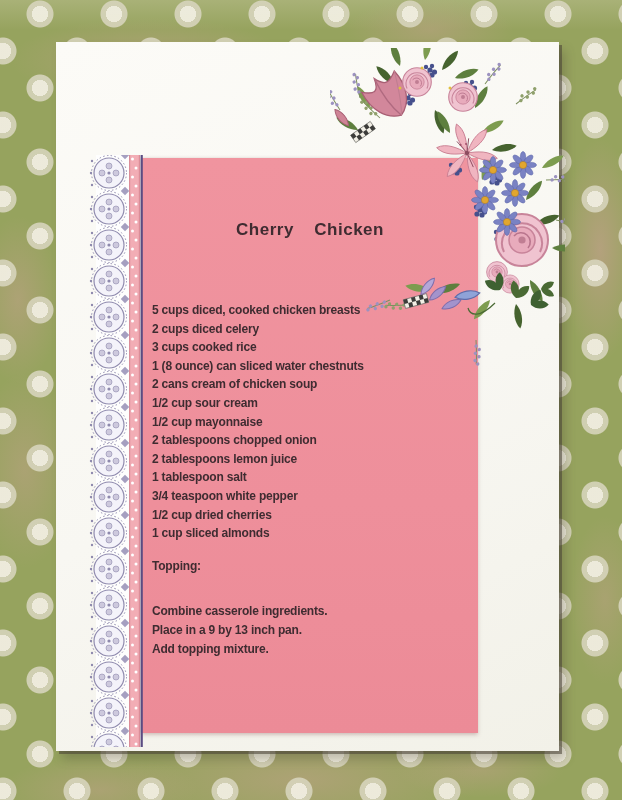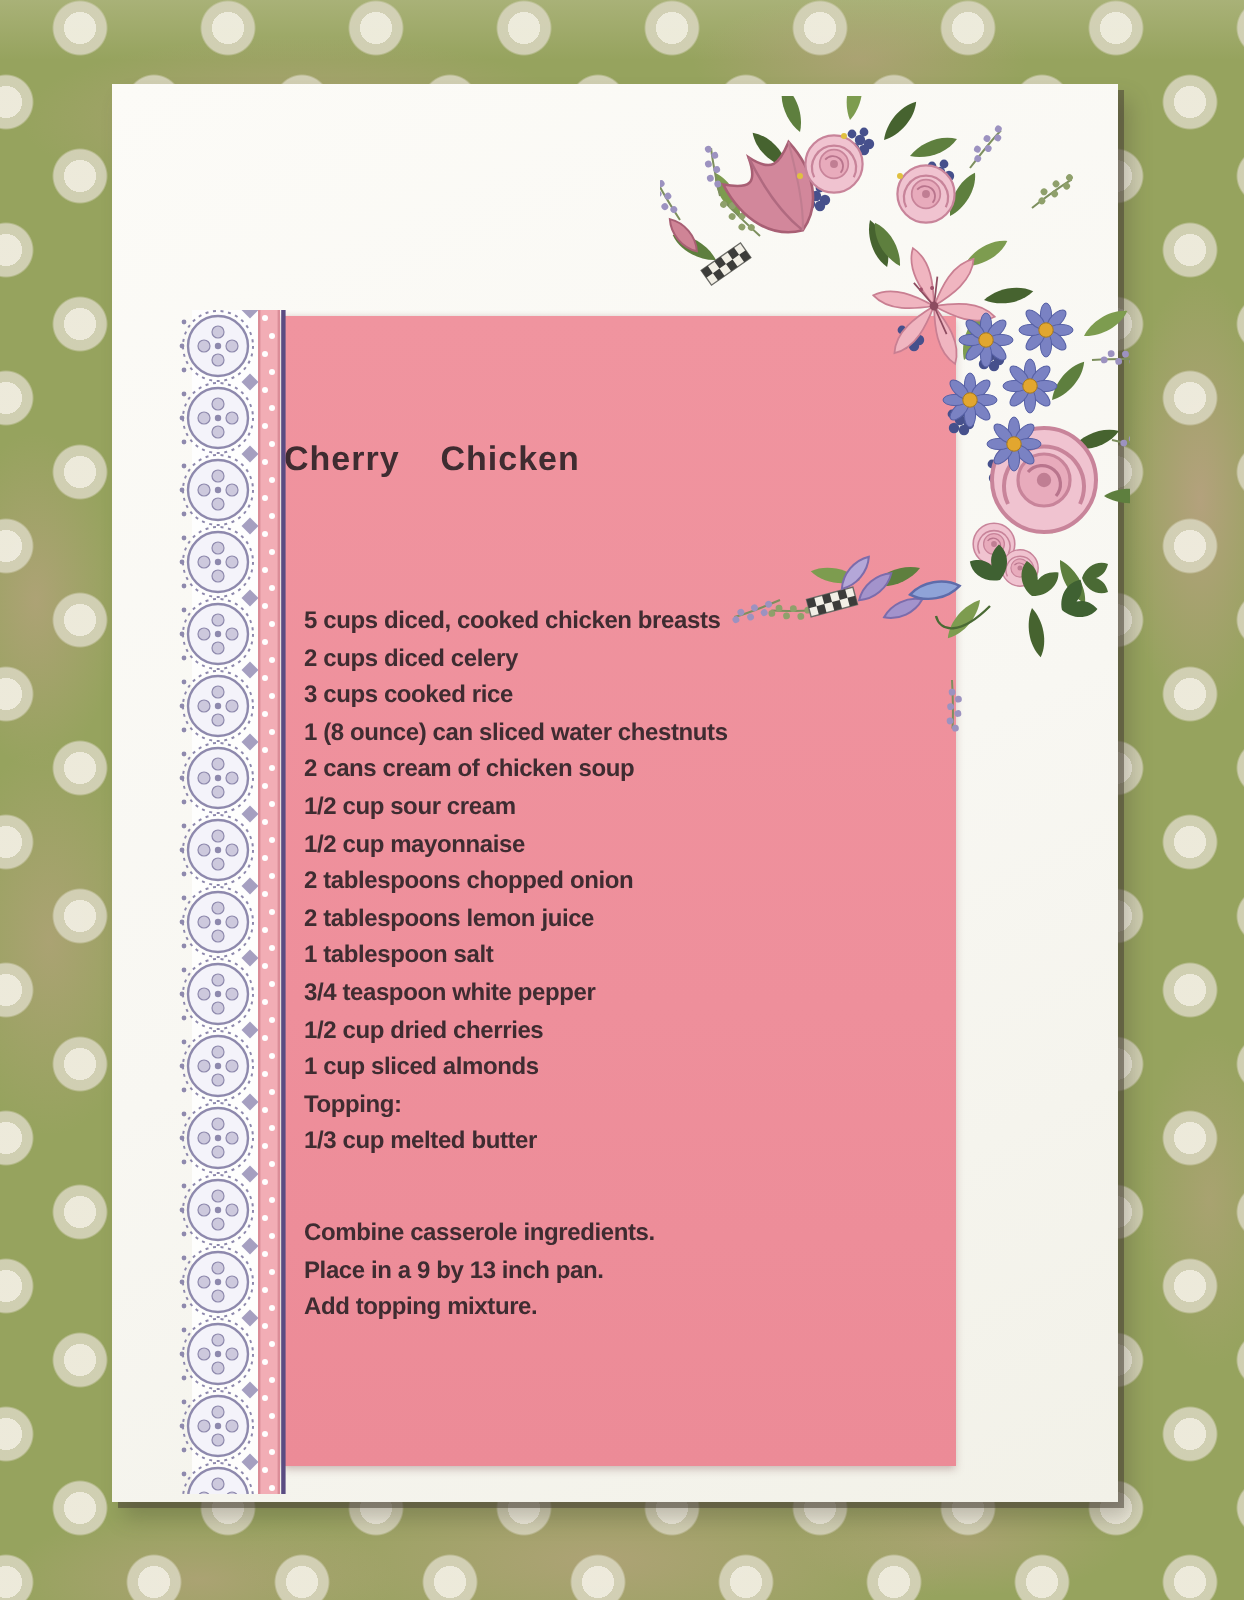--- a/index.html
+++ b/index.html
@@ -41,46 +41,46 @@
   
   .pink-paper{
     position:absolute;left:86px;top:116px;width:336px;height:575px;
     background:linear-gradient(180deg,#f0949f 0%,#ee8f9b 60%,#ec8b97 100%);
     box-shadow:0 2px 4px rgba(140,95,95,.30), -2px 0 3px rgba(140,95,95,.18);
     color:#3f2c31;
   }
   .lace{position:absolute;left:32px;top:113px;width:55px;height:592px;}
   .garland{position:absolute;left:274px;top:6px;width:235px;height:330px;}
 
-  .title{padding-top:14px;text-align:left;font-size:17px;font-weight:bold;
+  .title{padding-top:14px;text-align:center;font-size:17px;font-weight:bold;
          line-height:23px;letter-spacing:.5px;word-spacing:5px;white-space:pre;}
   .title span{display:block;}
   .list{margin:0;padding:0 0 0 10px;list-style:none;font-size:12px;font-weight:bold;
         line-height:18.6px;letter-spacing:-.2px;white-space:pre;}
   .ingredients{margin-top:14px;}
-  .topping-label{padding-left:10px;font-size:12px;font-weight:bold;
+  .topping-label{margin-top:14px;padding-left:10px;font-size:12px;font-weight:bold;
         line-height:18.6px;letter-spacing:-.2px;white-space:pre;}
   .instructions{margin-top:27px;}
 </style>
 </head>
 <body>
 
 <div class="scene">
   <div class="bg"></div>
   <div class="dots"></div>
 
   <div class="page">
 
     <div class="pink-paper">
       <div class="title">
         <span>Cherry  Chicken</span>
       </div>
       <ul class="list ingredients"><li>5 cups diced, cooked chicken breasts</li><li>2 cups diced celery</li><li>3 cups cooked rice</li><li>1 (8 ounce) can sliced water chestnuts</li><li>2 cans cream of chicken soup</li><li>1/2 cup sour cream</li><li>1/2 cup mayonnaise</li><li>2 tablespoons chopped onion</li><li>2 tablespoons lemon juice</li><li>1 tablespoon salt</li><li>3/4 teaspoon white pepper</li><li>1/2 cup dried cherries</li><li>1 cup sliced almonds</li></ul>
       <div class="topping-label">Topping:</div>
-      <ul class="list"><li>1/3 cup melted butter</li></ul>
+      <ul class="list"></ul>
       <ul class="list instructions"><li>Combine casserole ingredients.</li><li>Place in a 9 by 13 inch pan.</li><li>Add topping mixture.</li></ul>
 
     </div>
 
     <svg class="lace" viewBox="0 0 55 592" preserveAspectRatio="none">
       <defs>
         <pattern id="lacePat" patternUnits="userSpaceOnUse" width="55" height="36">
           <rect x="8" y="0" width="33" height="36" fill="#ffffff" opacity="0.85"></rect>
           <circle cx="21" cy="18" r="17.5" fill="none" stroke="#8e89ad" stroke-width="1" stroke-dasharray="1.5 2.3"></circle>
           <circle cx="21" cy="18" r="15" fill="#f4f3fa" stroke="#8e89ad" stroke-width="1.2"></circle>

